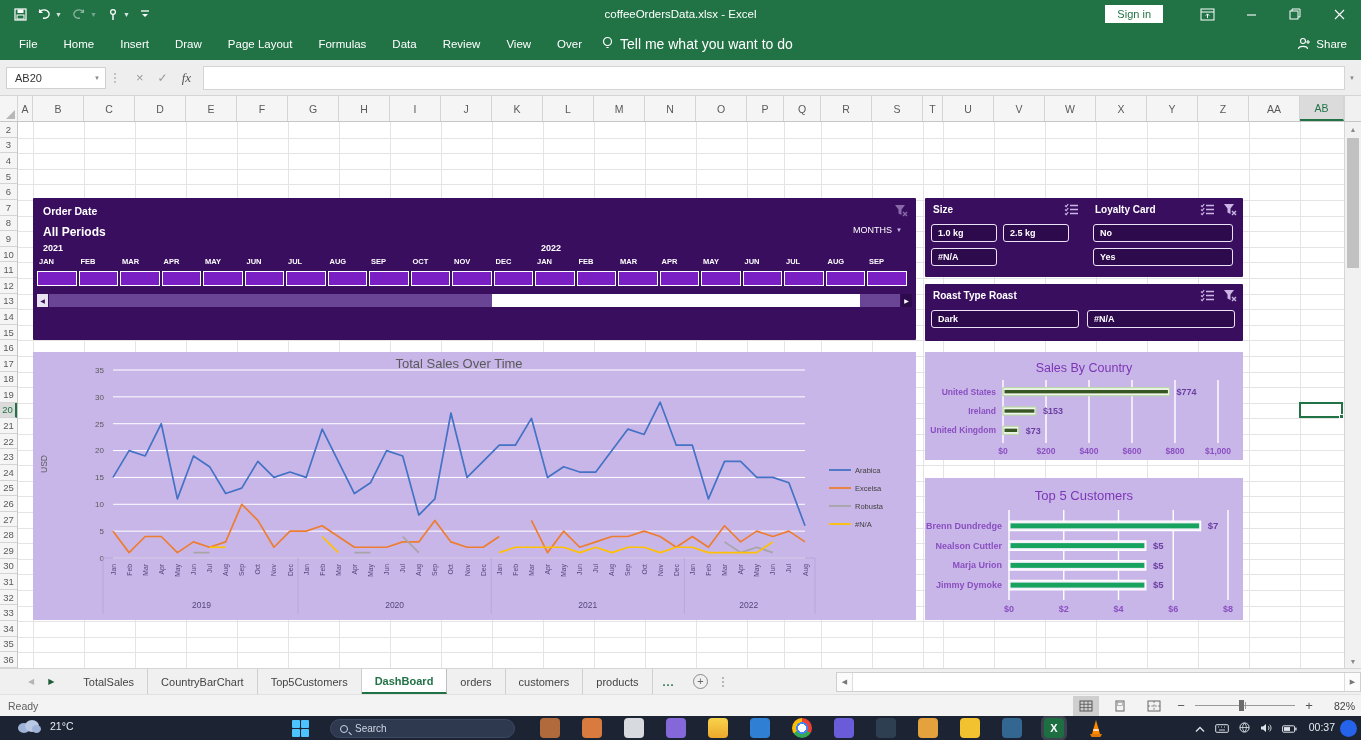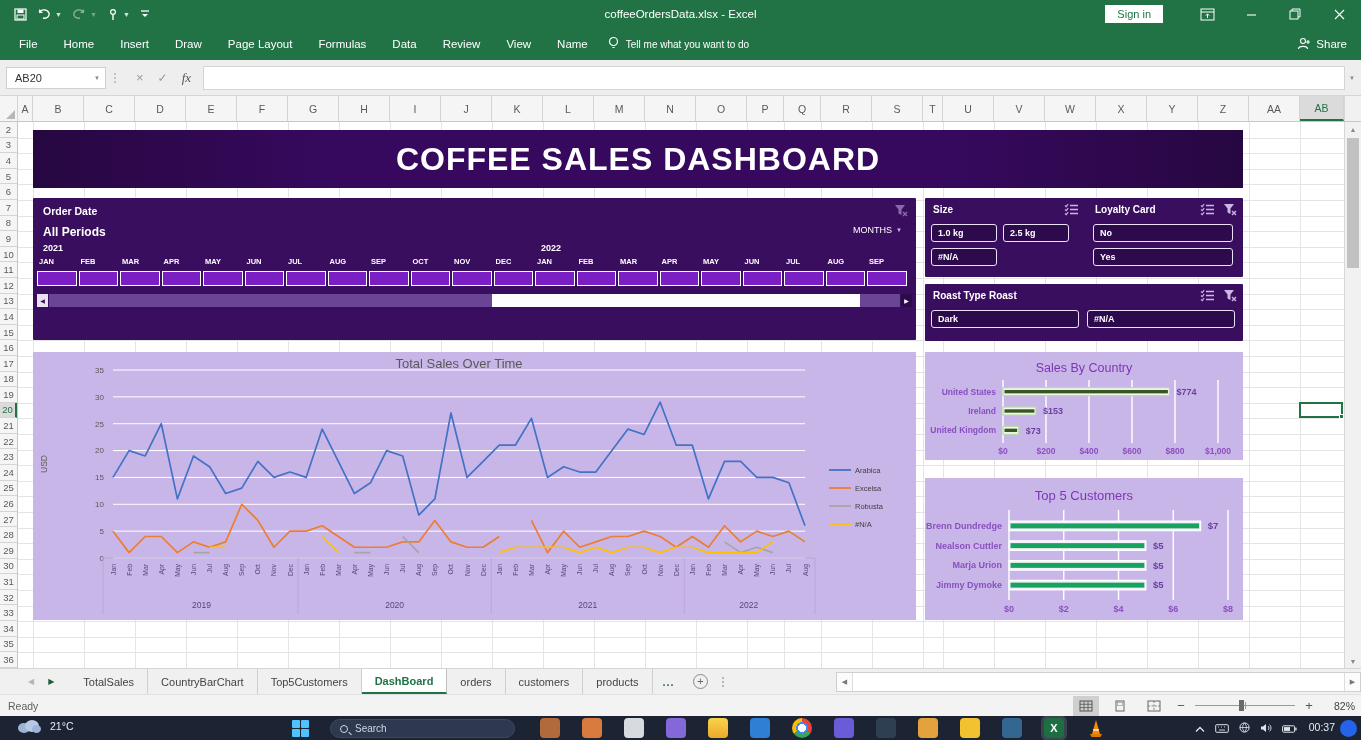--- a/index.html
+++ b/index.html
@@ -13,21 +13,21 @@
   .qat svg { display:block; }
   .qat .dd { font-size:7px; color:#d4e6dc; margin-left:-6px; }
   .title-text { position:absolute; left:50%; transform:translateX(-50%); font-size:11.5px; color:#fff; white-space:nowrap; }
   .tb-right { position:absolute; right:0; top:0; height:28px; display:flex; align-items:center; }
   .signin { background:#fff; color:#217346; font-size:11px; padding:3px 12px; margin-right:22px; cursor:pointer; }
   .winbtn { width:44px; height:28px; display:flex; align-items:center; justify-content:center; }
 
   
   .menubar { position:absolute; left:0; top:28px; width:100%; height:32px; background:var(--excel-green); display:flex; align-items:center; color:#fff; }
   .rtab { font-size:11.5px; padding:0 13px; height:32px; display:flex; align-items:center; cursor:pointer; }
-  .tellme { display:flex; align-items:center; gap:6px; font-size:10px; margin-left:6px; cursor:pointer;justify-content:flex-end; }
+  .tellme { display:flex; align-items:center; gap:6px; font-size:14px; margin-left:6px; cursor:pointer;justify-content:flex-end; }
   .share { position:absolute; right:14px; display:flex; align-items:center; gap:5px; font-size:11.5px; cursor:pointer; }
 
   
   .formulabar { position:absolute; left:0; top:60px; width:100%; height:36px; background:#eeeeee; border-bottom:1px solid #d5d5d5; display:flex; align-items:center; }
   .namebox { width:100px; height:22px; background:#fff; border:1px solid #d0d0d0; margin-left:6px; display:flex; align-items:center; font-size:11px; color:#333; padding-left:8px; position:relative; }
   .namebox .dd { position:absolute; right:5px; font-size:6px; color:#888; }
   .fb-dots { width:14px; display:flex; flex-direction:column; align-items:center; gap:2px; margin:0 2px; }
   .fb-dots i { width:2px; height:2px; border-radius:50%; background:#b5b5b5; }
   .fb-icons { display:flex; align-items:center; gap:14px; padding:0 12px; height:22px; }
   .fb-icons .x { color:#9a9a9a; font-size:13px; }
@@ -199,21 +199,21 @@
     <div id="ribbon-tabs" style="display:flex; padding-left:6px;">
         <div class="rtab">File</div>
         <div class="rtab">Home</div>
         <div class="rtab">Insert</div>
         <div class="rtab">Draw</div>
         <div class="rtab">Page Layout</div>
         <div class="rtab">Formulas</div>
         <div class="rtab">Data</div>
         <div class="rtab">Review</div>
         <div class="rtab">View</div>
-        <div class="rtab">Name</div>
+        <div class="rtab">Over</div>
       </div>
     <div class="tellme">
       <span><svg width="13" height="14" viewBox="0 0 13 14">
             <circle cx="6.5" cy="5.5" r="4" fill="none" stroke="#fff" stroke-width="1.2"></circle>
             <path d="M5 9.5 H8 M5.4 11.5 H7.6" stroke="#fff" stroke-width="1.1"></path>
           </svg></span>
       <span>Tell me what you want to do</span>
     </div>
     <div class="share">
       <span><svg width="14" height="13" viewBox="0 0 14 13">
@@ -376,23 +376,20 @@
         <div class="gl" style="left: 423px; top: 0px; width: 1px; height: 546px; z-index: 0;"></div>
         <div class="gl" style="left: 372px; top: 0px; width: 1px; height: 546px; z-index: 0;"></div>
         <div class="gl" style="left: 321px; top: 0px; width: 1px; height: 546px; z-index: 0;"></div>
         <div class="gl" style="left: 270px; top: 0px; width: 1px; height: 546px; z-index: 0;"></div>
         <div class="gl" style="left: 219px; top: 0px; width: 1px; height: 546px; z-index: 0;"></div>
         <div class="gl" style="left: 168px; top: 0px; width: 1px; height: 546px; z-index: 0;"></div>
         <div class="gl" style="left: 117px; top: 0px; width: 1px; height: 546px; z-index: 0;"></div>
         <div class="gl" style="left: 66px; top: 0px; width: 1px; height: 546px; z-index: 0;"></div>
         <div class="gl" style="left: 15px; top: 0px; width: 1px; height: 546px; z-index: 0;"></div>
 
-      <div class="dash banner" style="left:15px; top:8px; width:1210px; height:58px;">
-        <span>COFFEE SALES DASHBOARD</span>
-      </div>
 
       <div class="dash darkbox" style="left:15px; top:76px; width:883px; height:142px;">
         <div class="tl-title">Order Date</div>
         <div class="tl-clear"><svg width="14" height="13" viewBox="0 0 14 13">
               <path d="M1 1 H11 L7.5 5.5 V11 L4.5 9.5 V5.5 Z" fill="#cbb6e4"></path>
               <path d="M9 8 L13 12 M13 8 L9 12" stroke="#cbb6e4" stroke-width="1.4"></path>
             </svg></div>
         <div class="tl-period">All Periods</div>
         <div class="tl-level">
             <span>MONTHS</span>

